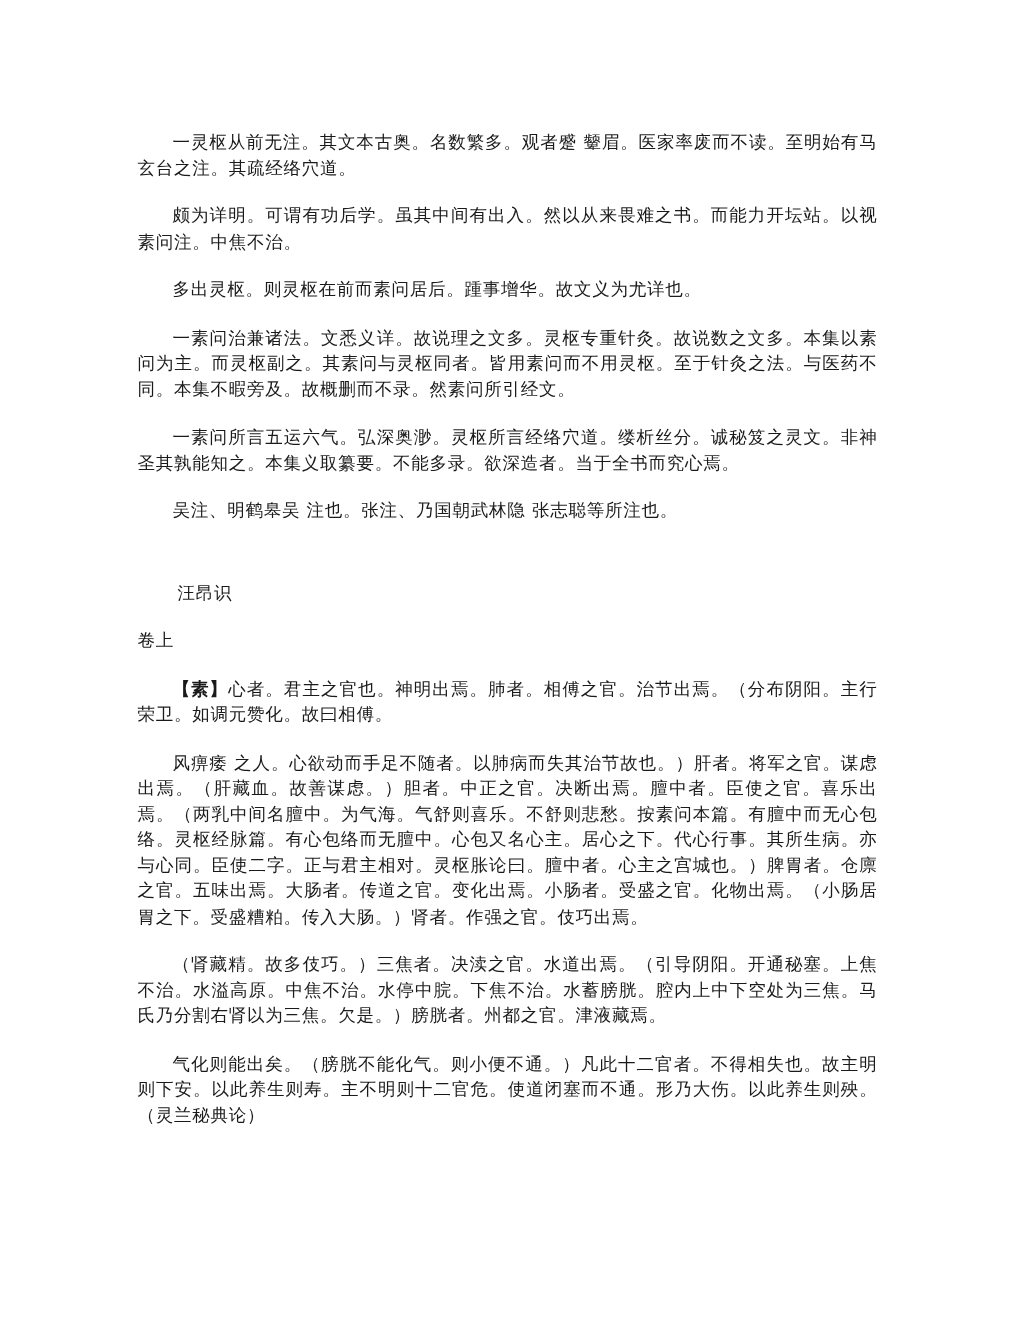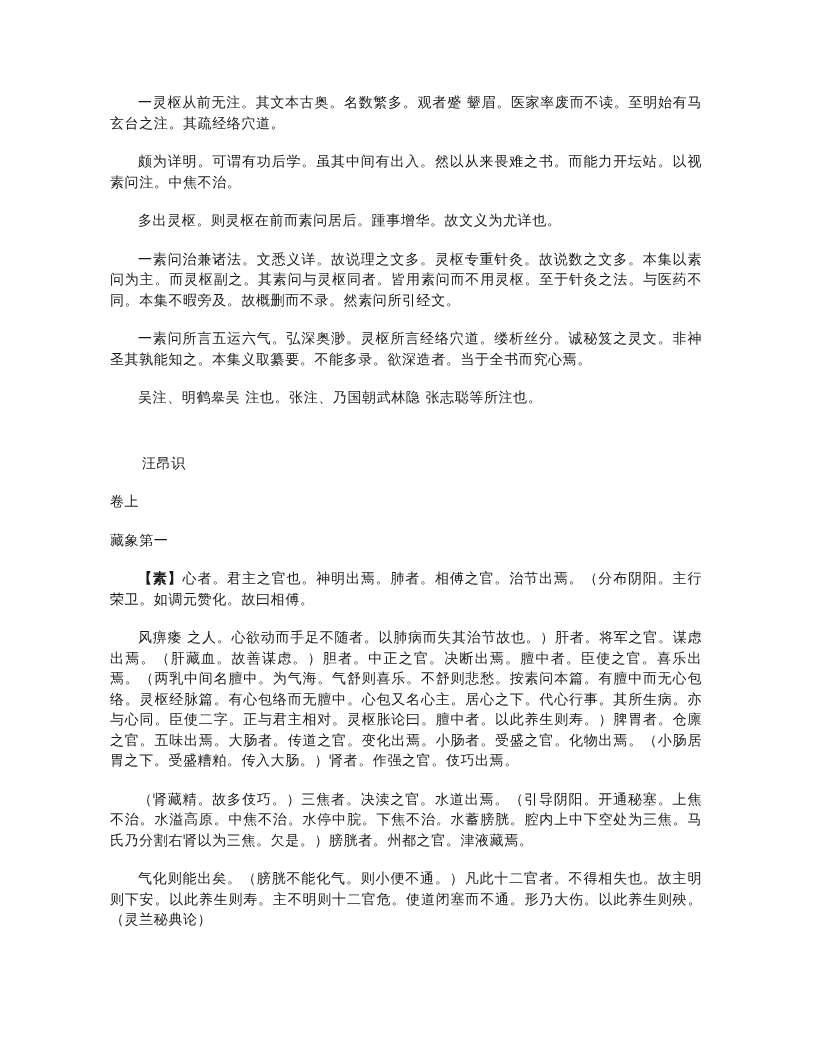--- a/index.html
+++ b/index.html
@@ -11,21 +11,21 @@
       width: 816px;
       height: 1056px;
       position: relative;
       overflow: hidden;
       font-family: "DejaVu Serif", "Liberation Serif", serif;
       color: #1a1a1a;
     }
     .page {
       position: absolute;
       left: 110px;
-      top: 92px;
+      top: 104px;
       width: 592px;
     }
     .para {
       font-size: 14px;
       line-height: 20.5px;
       margin: 0 0 18px 0;
       text-indent: 28px;
       letter-spacing: 0.6px;
       text-align: justify;
       word-break: break-all;
@@ -52,24 +52,23 @@
   <p class="para">一灵枢从前无注。其文本古奥。名数繁多。观者蹙 颦眉。医家率废而不读。至明始有马玄台之注。其疏经络穴道。</p>
   <p class="para">颇为详明。可谓有功后学。虽其中间有出入。然以从来畏难之书。而能力开坛站。以视素问注。中焦不治。</p>
   <p class="para">多出灵枢。则灵枢在前而素问居后。踵事增华。故文义为尤详也。</p>
   <p class="para">一素问治兼诸法。文悉义详。故说理之文多。灵枢专重针灸。故说数之文多。本集以素问为主。而灵枢副之。其素问与灵枢同者。皆用素问而不用灵枢。至于针灸之法。与医药不同。本集不暇旁及。故概删而不录。然素问所引经文。</p>
   <p class="para">一素问所言五运六气。弘深奥渺。灵枢所言经络穴道。缕析丝分。诚秘笈之灵文。非神圣其孰能知之。本集义取纂要。不能多录。欲深造者。当于全书而究心焉。</p>
   <p class="para">吴注、明鹤皋吴 注也。张注、乃国朝武林隐 张志聪等所注也。</p>
 
   <p class="para signature">汪昂识</p>
 
   <p class="heading">卷上</p>
-  <p class="heading">藏象第一</p>
 
   <p class="para"><span class="bracket">【素】</span><span>心者。君主之官也。神明出焉。肺者。相傅之官。治节出焉。（分布阴阳。主行荣卫。如调元赞化。故曰相傅。</span></p>
 
-  <p class="para"><span>风痹痿 之人。心欲动而手足不随者。以肺病而失其治节故也。）肝者。将军之官。谋虑出焉。（肝藏血。故善谋虑。）胆者。中正之官。决断出焉。膻中者。臣使之官。喜乐出焉。（两乳中间名膻中。为气海。气舒则喜乐。不舒则悲愁。按素问本篇。有膻中而无心包络。灵枢经脉篇。有心包络而无膻中。心包又名心主。居心之下。代心行事。其所生病。亦与心同。臣使二字。正与君主相对。灵枢胀论曰。膻中者。以此养生则寿。）脾胃者。仓廪之官。五味出焉。大肠者。传道之官。变化出焉。小肠者。受盛之官。化物出焉。（小肠居胃之下。受盛糟粕。传入大肠。）肾者。作强之官。伎巧出焉。</span></p>
+  <p class="para"><span>风痹痿 之人。心欲动而手足不随者。以肺病而失其治节故也。）肝者。将军之官。谋虑出焉。（肝藏血。故善谋虑。）胆者。中正之官。决断出焉。膻中者。臣使之官。喜乐出焉。（两乳中间名膻中。为气海。气舒则喜乐。不舒则悲愁。按素问本篇。有膻中而无心包络。灵枢经脉篇。有心包络而无膻中。心包又名心主。居心之下。代心行事。其所生病。亦与心同。臣使二字。正与君主相对。灵枢胀论曰。膻中者。心主之宫城也。）脾胃者。仓廪之官。五味出焉。大肠者。传道之官。变化出焉。小肠者。受盛之官。化物出焉。（小肠居胃之下。受盛糟粕。传入大肠。）肾者。作强之官。伎巧出焉。</span></p>
 
   <p class="para"><span>（肾藏精。故多伎巧。）三焦者。决渎之官。水道出焉。（引导阴阳。开通秘塞。上焦不治。水溢高原。中焦不治。水停中脘。下焦不治。水蓄膀胱。腔内上中下空处为三焦。马氏乃分割右肾以为三焦。欠是。）膀胱者。州都之官。津液藏焉。</span></p>
 
   <p class="para"><span>气化则能出矣。（膀胱不能化气。则小便不通。）凡此十二官者。不得相失也。故主明则下安。以此养生则寿。主不明则十二官危。使道闭塞而不通。形乃大伤。以此养生则殃。（灵兰秘典论）</span></p>
 
 
 </div>
 
 </body></html>

